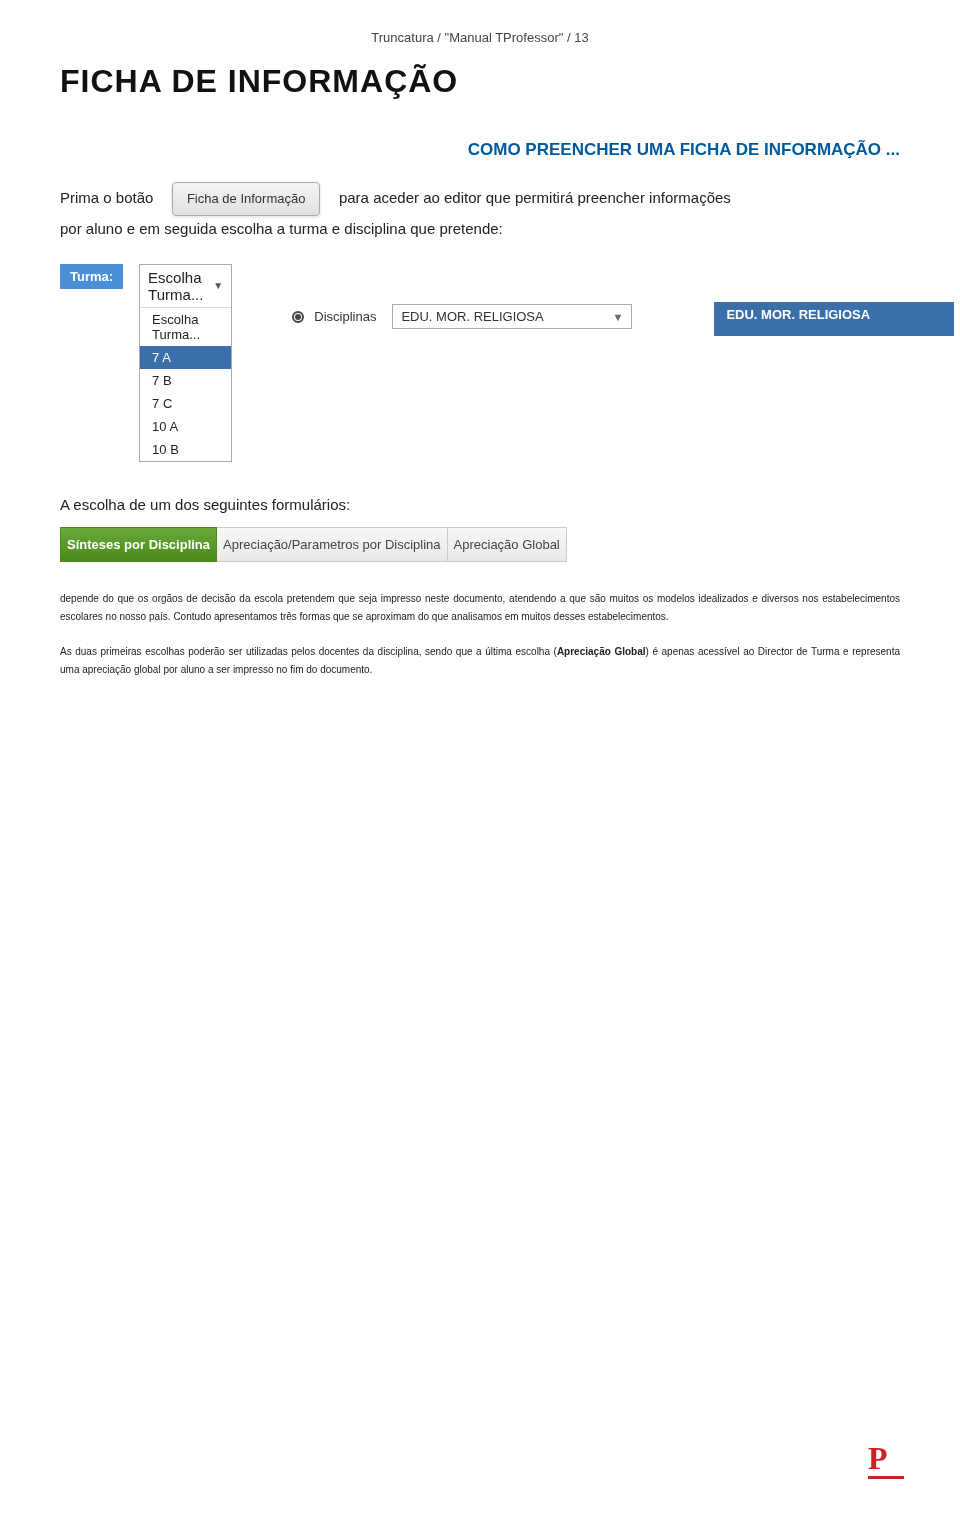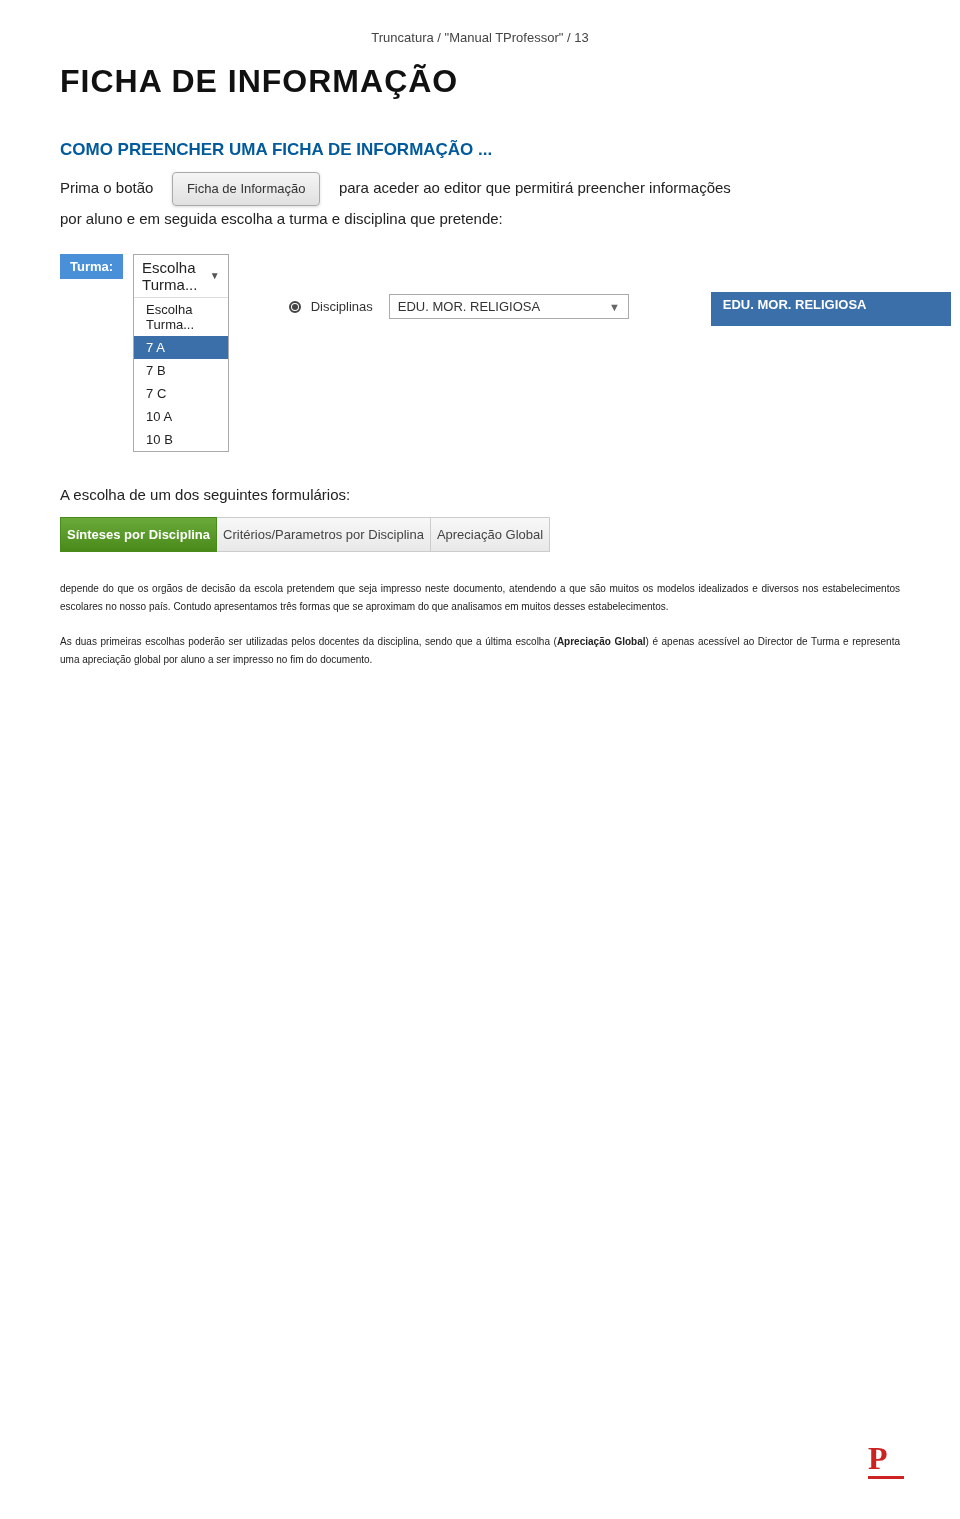--- a/index.html
+++ b/index.html
@@ -31,21 +31,22 @@
       font-weight: bold;
       color: #111;
       margin-bottom: 40px;
       letter-spacing: 1px;
     }
 
     .section-heading {
       font-size: 17px;
       font-weight: bold;
       color: #005a9c;
-      margin-bottom: 12px;
+      margin-bottom: 22px;
+      text-align: right;
     }
 
     .intro-para {
       font-size: 15px;
       margin-bottom: 20px;
       line-height: 1.7;
     }
 
     .button-inline {
       display: inline-block;
@@ -234,21 +235,21 @@
 
     .chevron {
       font-size: 11px;
       color: #666;
     }
 
     .turma-wrapper {
       display: flex;
       flex-direction: row;
       align-items: flex-start;
-      gap: 10px;
+      gap: 16px;
     }
 
     .turma-label-cell {
       background: #4a90d9;
       color: #fff;
       font-weight: bold;
       font-size: 13px;
       padding: 5px 10px;
       white-space: nowrap;
     }
@@ -327,21 +328,21 @@
     </div>
   </div>
 
 </div>
 
 <div class="formularios-section">
   <p class="formularios-para">A escolha de um dos seguintes formulários:</p>
 
   <div class="tabs-bar">
     <div class="tab-item active">Sínteses por Disciplina</div>
-    <div class="tab-item">Critérios/Parametros por Disciplina</div>
+    <div class="tab-item">Apreciação/Parametros por Disciplina</div>
     <div class="tab-item">Apreciação Global</div>
   </div>
 </div>
 
 <p class="body-text">depende do que os orgãos de decisão da escola pretendem que seja impresso neste documento, atendendo a que são muitos os modelos idealizados e diversos nos estabelecimentos escolares no nosso país. Contudo apresentamos três formas que se aproximam do que analisamos em muitos desses estabelecimentos.</p>
 
 <p class="body-text">
   <span>As duas primeiras escolhas poderão ser utilizadas pelos docentes da disciplina, sendo que a última escolha (</span><span class="bold-inline">Apreciação Global</span><span>) é apenas acessível ao Director de Turma e representa uma apreciação global por aluno a ser impresso no fim do documento.</span>
 </p>
 

